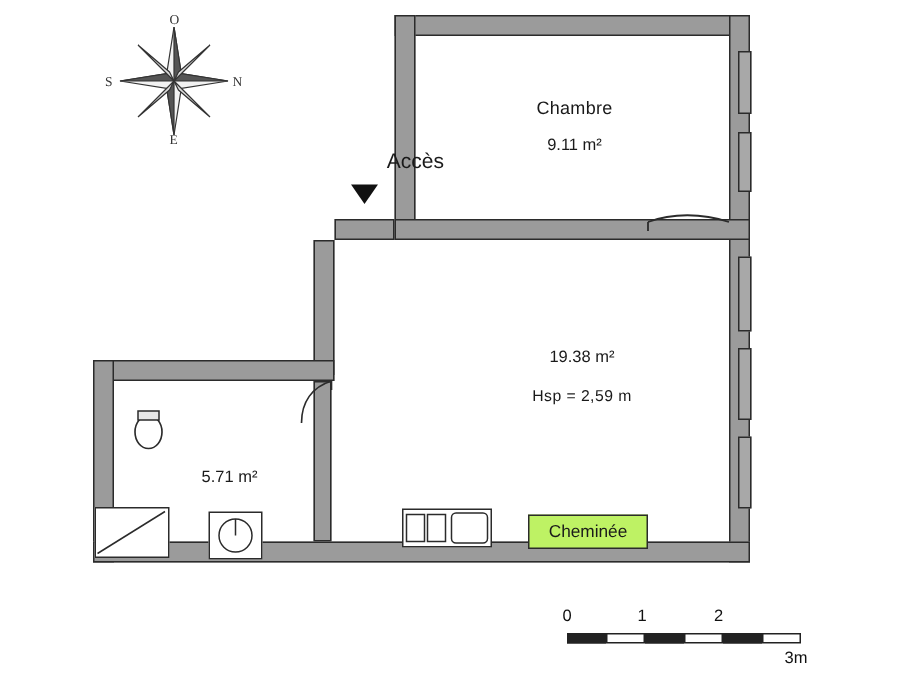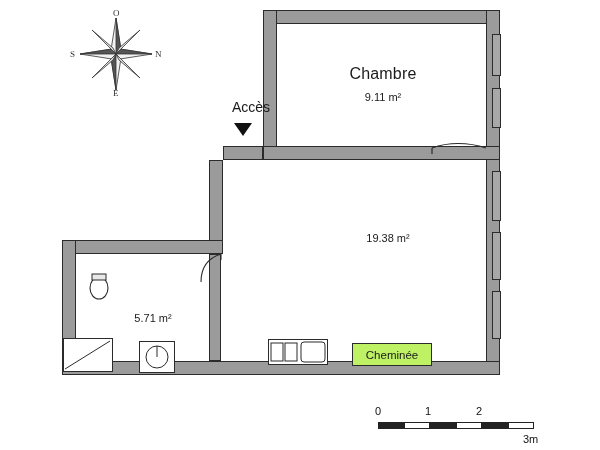--- a/index.html
+++ b/index.html
@@ -27,21 +27,21 @@
   .wall.light {
     background: #a8a8a8;
   }
   .label {
     position: absolute;
     text-align: center;
     color: #1a1a1a;
     white-space: nowrap;
   }
   .room-name {
-    font-size: 16px;
+    font-size: 12px;
     letter-spacing: 0.2px;
   }
   .room-area {
     font-size: 11px;
   }
   .room-hsp {
     font-size: 10.5px;
     letter-spacing: 0.3px;
   }
   .acces-label {
@@ -179,24 +179,25 @@
   </svg>
 
   <div class="cheminee-box" style="left:352px; top:343px; width:80px; height:23px;">
     <span>Cheminée</span>
   </div>
 
   <div class="label room-name" style="left:313px; top:65px; width:140px;">Chambre</div>
   <div class="label room-area" style="left:313px; top:91px; width:140px;">9.11 m²</div>
 
   <div class="label room-area" style="left:303px; top:232px; width:170px;">19.38 m²</div>
+  <div class="label room-hsp" style="left:303px; top:258px; width:170px;">Hsp =  2,59 m</div>
 
   <div class="label room-area" style="left:83px; top:312px; width:140px;text-align:center;">5.71 m²</div>
 
-  <div class="label acces-label" style="left:206px; top:99px; width:90px; text-align:center;">Accès</div>
+  <div class="label acces-label" style="left:206px; top:99px; width:90px; text-align:right;">Accès</div>
 
   <div id="compass">
     <svg width="96" height="92" viewBox="0 0 96 92">
 
       <g stroke="#333" stroke-width="0.8">
         <polygon points="48,10 53,42 48,46 43,42" fill="#f2f2f2"></polygon>
         <polygon points="48,10 53,42 48,46" fill="#555"></polygon>
         <polygon points="48,82 53,50 48,46 43,50" fill="#f2f2f2"></polygon>
         <polygon points="48,82 43,50 48,46" fill="#555"></polygon>
         <polygon points="12,46 44,51 48,46 44,41" fill="#f2f2f2"></polygon>

